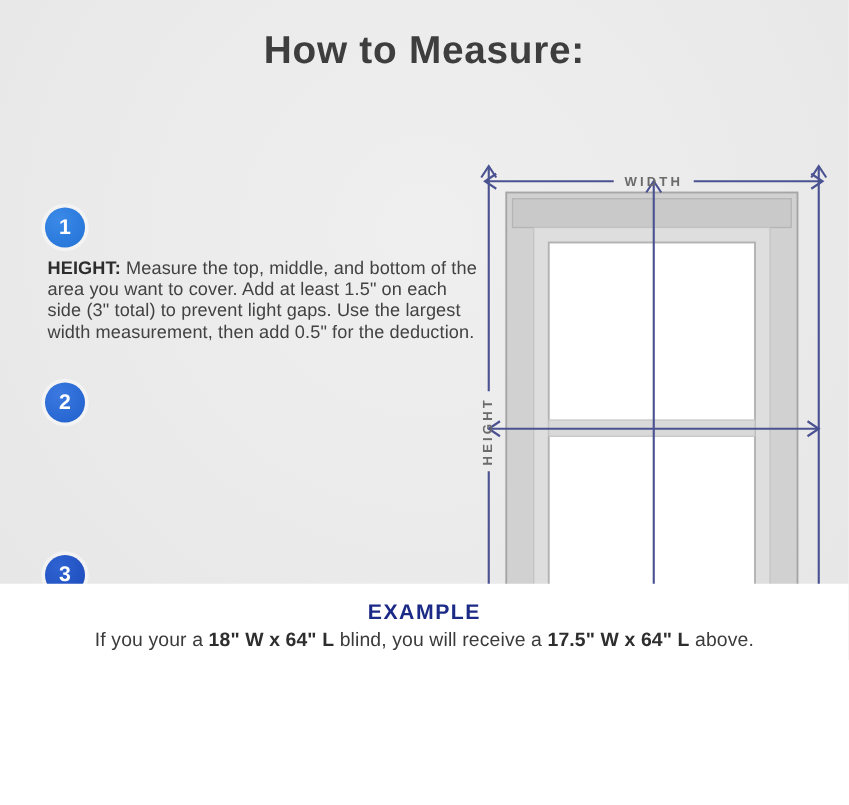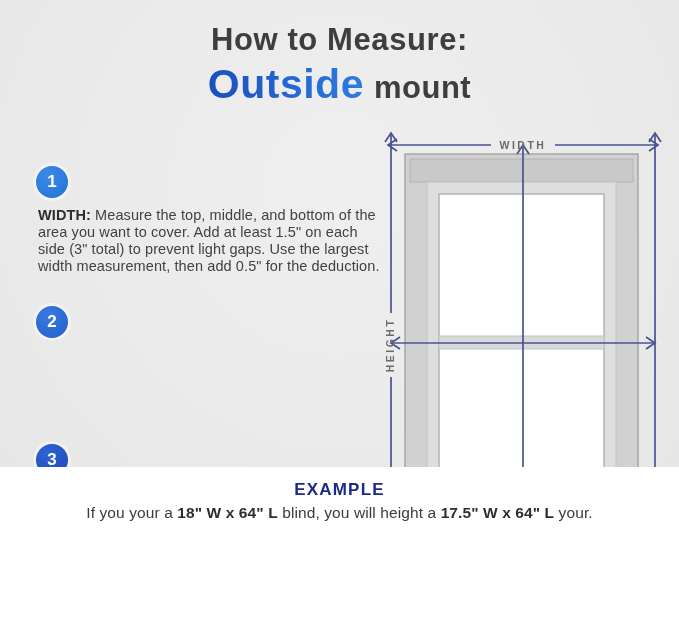--- a/index.html
+++ b/index.html
@@ -66,28 +66,25 @@
   }
   .example-bold{font-weight:700;color:#2e2e2e;}
 </style>
 </head>
 <body>
 
 <div class="page">
 
   <div class="title-wrap">
     <div class="title-line1">How to Measure:</div>
-    <div class="title-line2">
-      <span class="title-highlight">Outside</span><span class="title-suffix">mount</span>
-    </div>
   </div>
 
   <div class="step step-1">
     <div class="step-circle">1</div>
-    <div class="step-text"><span class="step-label">WIDTH:</span><span> Measure the top, middle, and bottom of the area you want to cover. Add at least 1.5" on each side (3" total) to prevent light gaps. Use the largest width measurement, then add 0.5" for the deduction.</span></div>
+    <div class="step-text"><span class="step-label">HEIGHT:</span><span> Measure the top, middle, and bottom of the area you want to cover. Add at least 1.5" on each side (3" total) to prevent light gaps. Use the largest width measurement, then add 0.5" for the deduction.</span></div>
   </div>
 
   <div class="step step-2">
     <div class="step-circle">2</div>
   </div>
 
   <div class="step step-3">
     <div class="step-circle">3</div>
   </div>
 
@@ -147,16 +144,16 @@
         <polyline points="271,214 280,220 271,226"></polyline>
       </g>
     </g>
 
     <text x="148" y="26" text-anchor="middle">WIDTH</text>
     <text x="16" y="222" text-anchor="middle" dominant-baseline="middle" transform="rotate(-90 16 222)">HEIGHT</text>
   </svg>
 
   <div class="example">
     <div class="example-heading">EXAMPLE</div>
-    <div class="example-line"><span>If you your a </span><span class="example-bold">18" W x 64" L</span><span> blind, you will height a </span><span class="example-bold">17.5" W x 64" L</span><span> your.</span></div>
+    <div class="example-line"><span>If you your a </span><span class="example-bold">18" W x 64" L</span><span> blind, you will receive a </span><span class="example-bold">17.5" W x 64" L</span><span> above.</span></div>
   </div>
 
 </div>
 
 </body></html>

